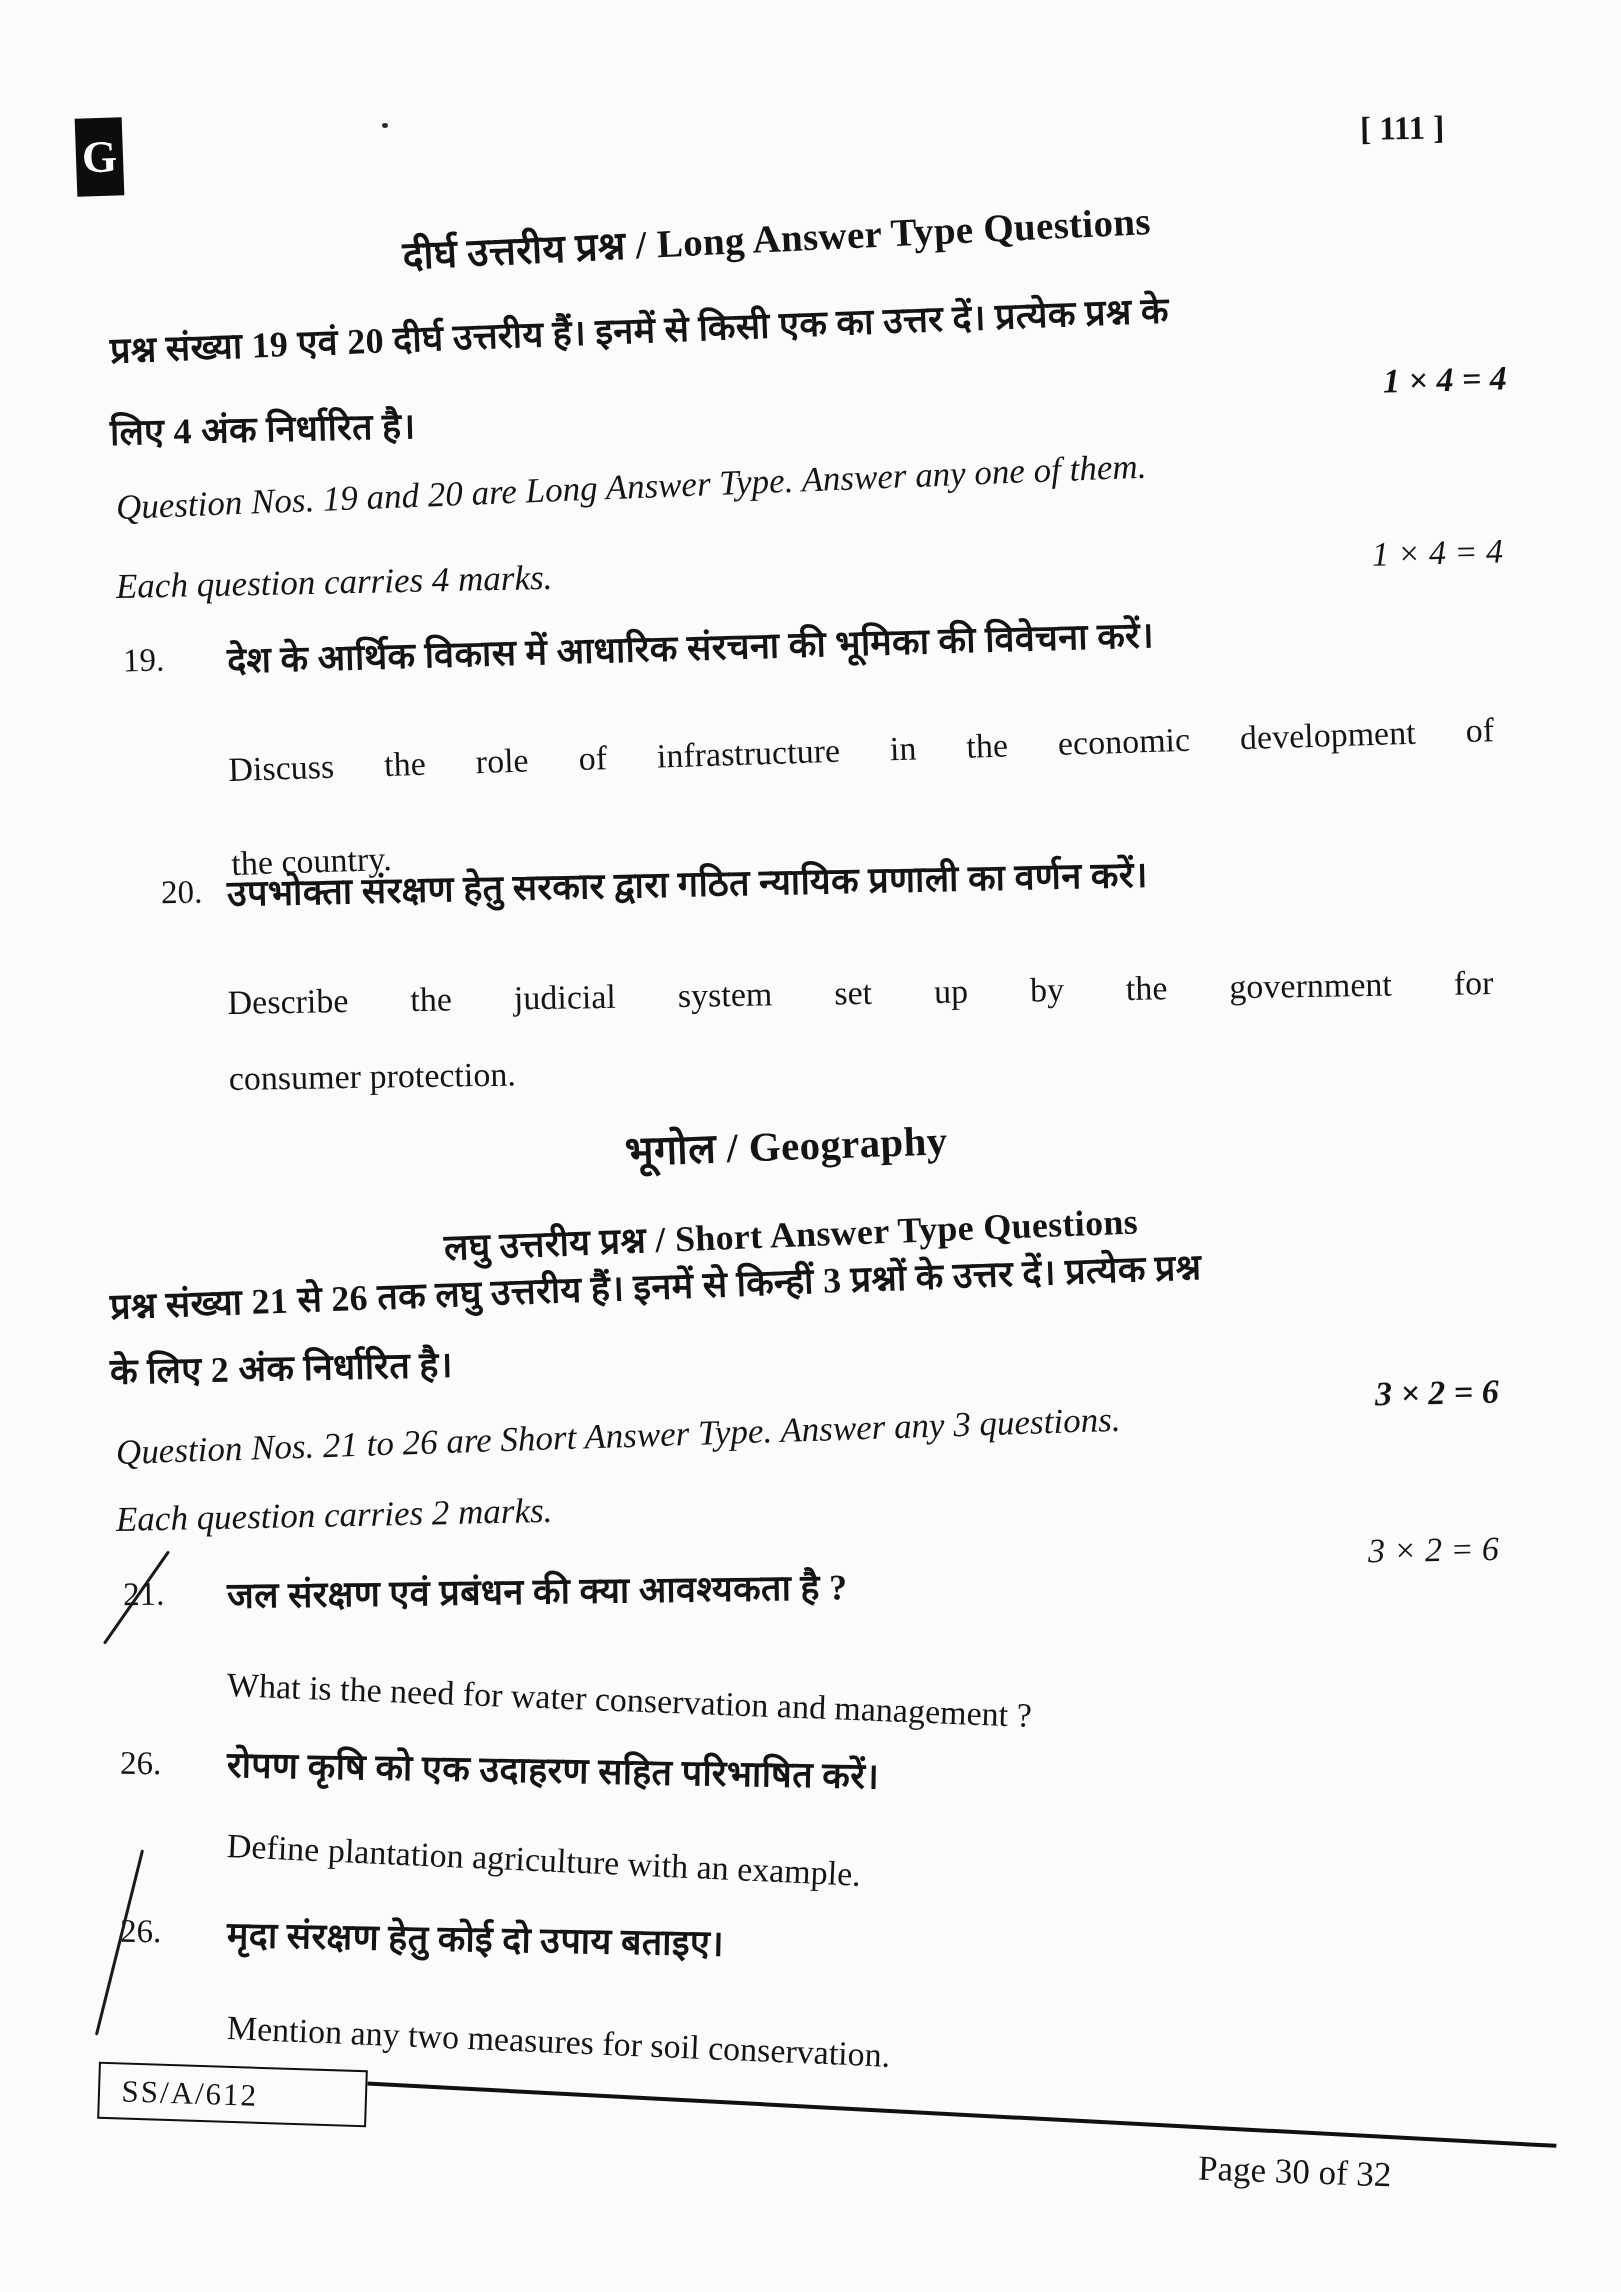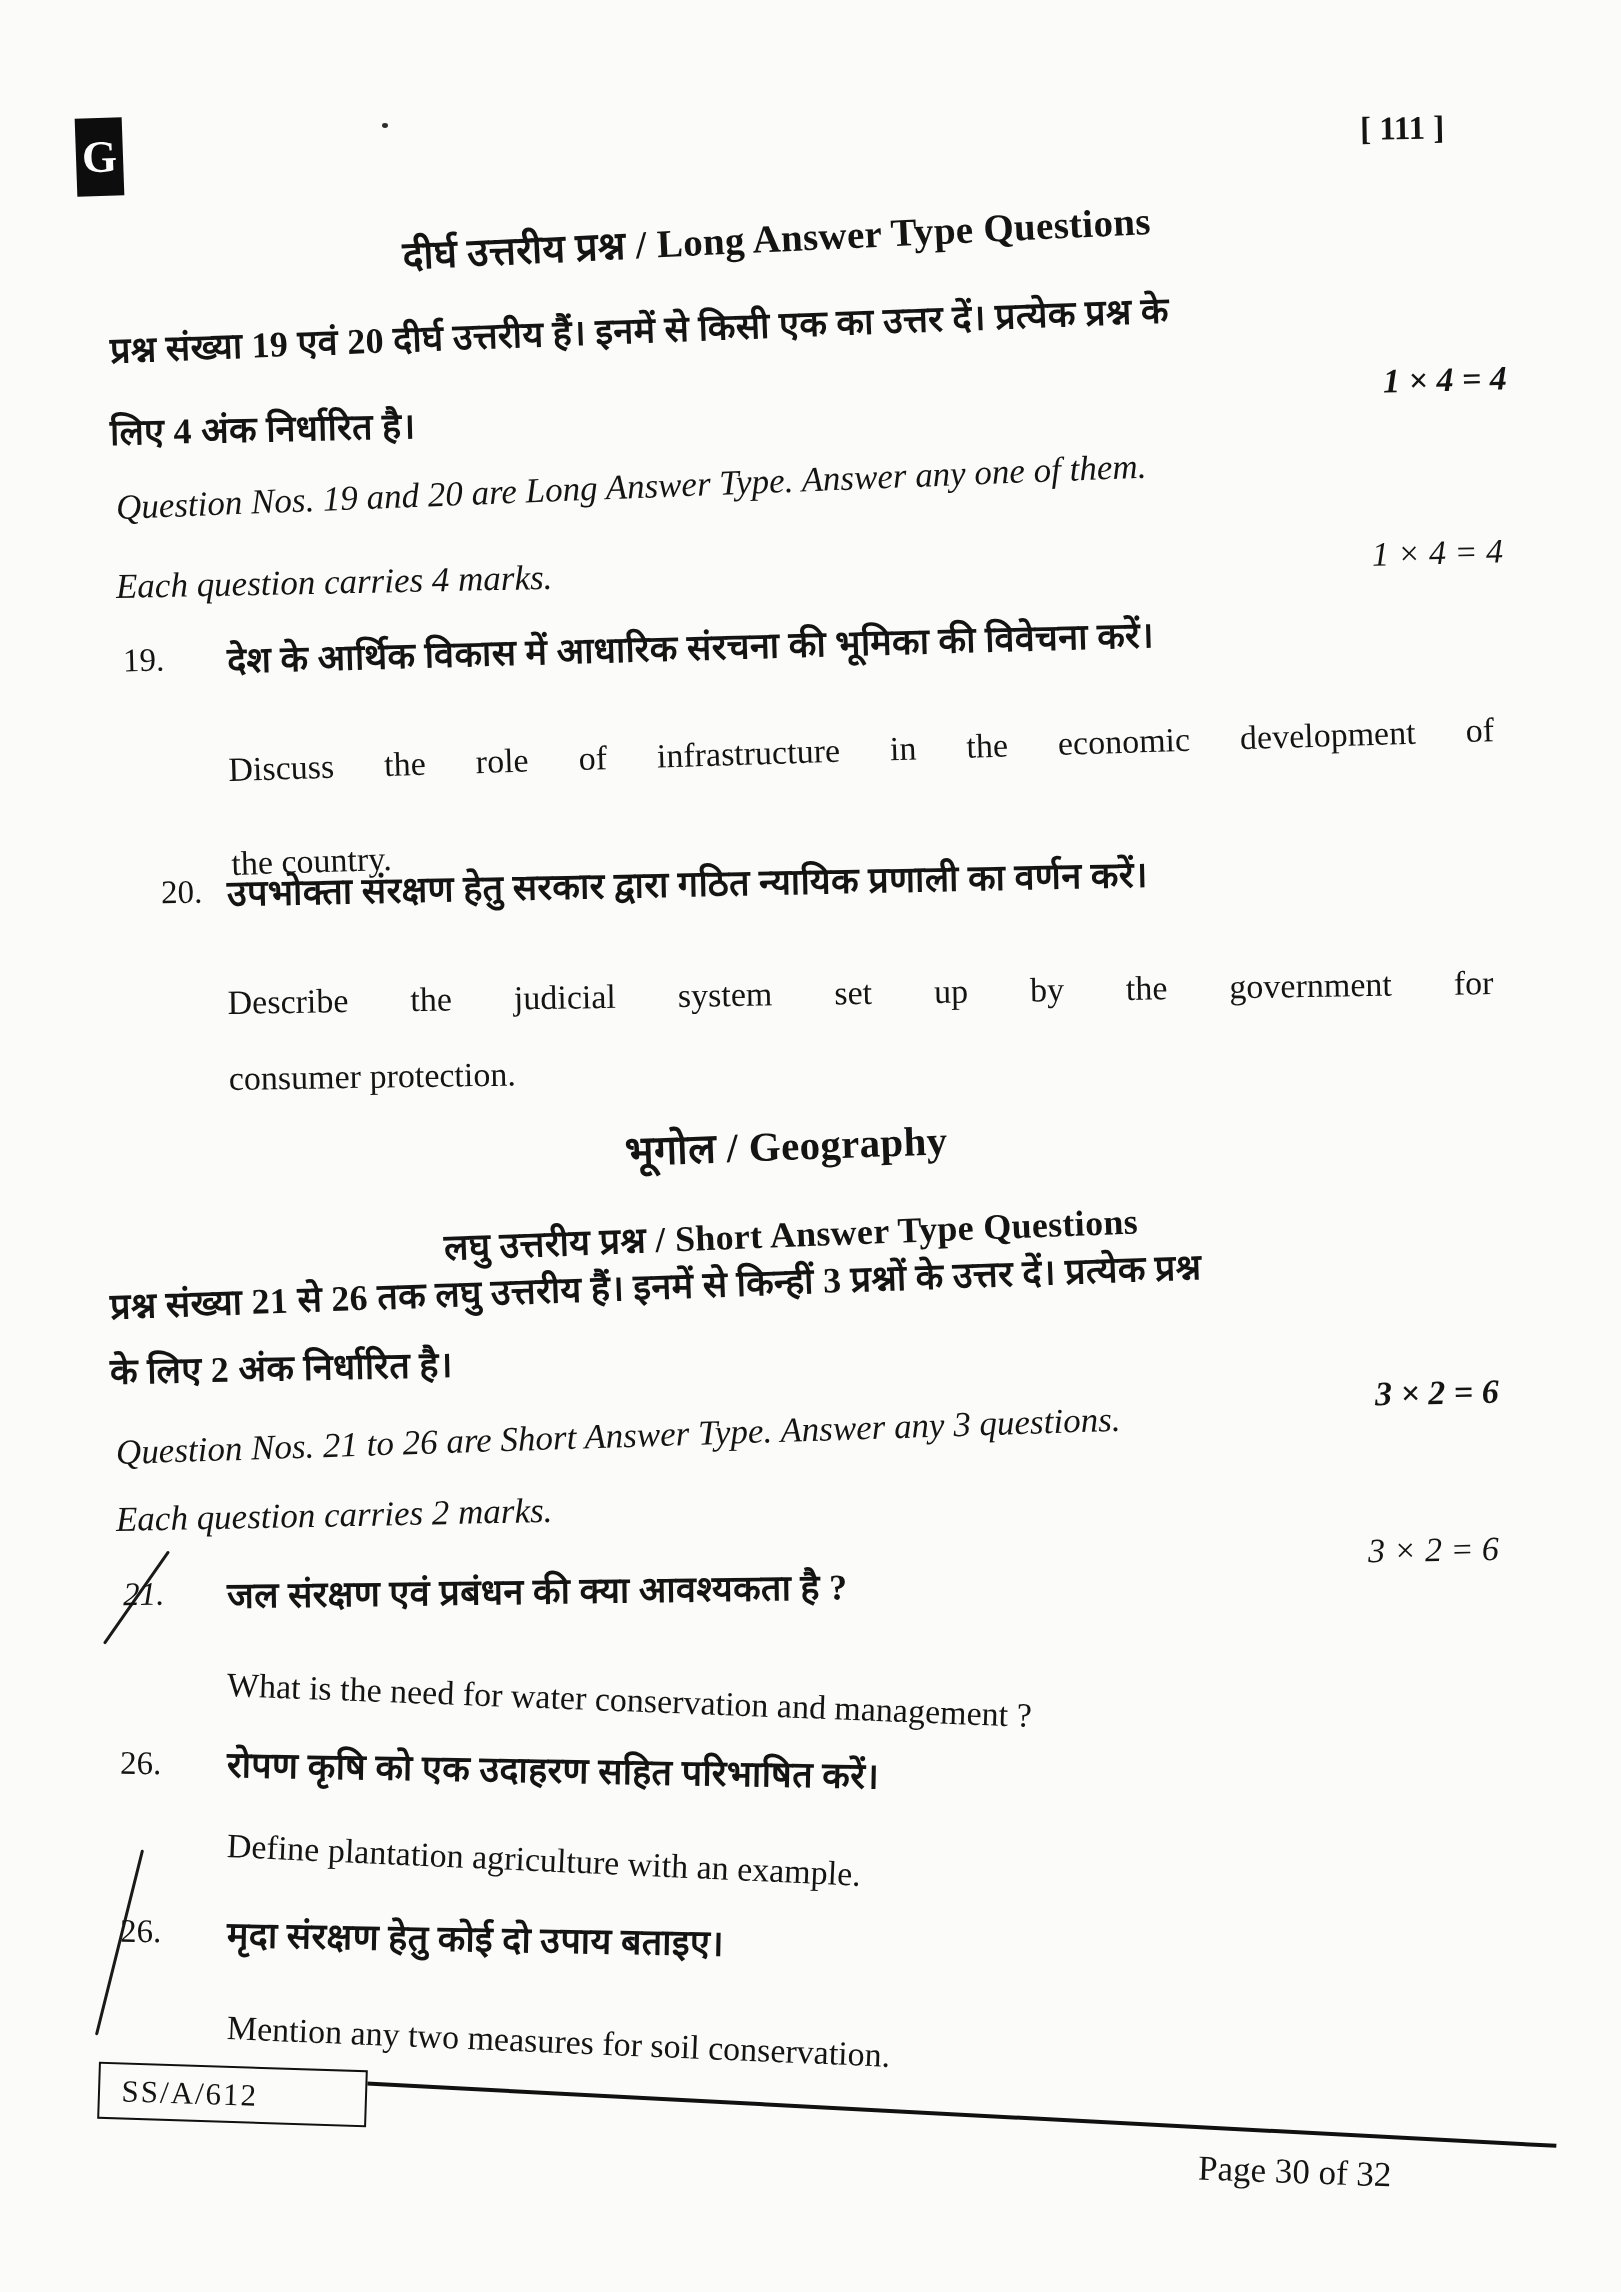--- a/index.html
+++ b/index.html
@@ -88,21 +88,21 @@
 
 <div class="abs hi instr-hi" style="left:110px;top:1281px;transform:rotate(-2.1deg);transform-origin:left center;">प्रश्न संख्या 21 से 26 तक लघु उत्तरीय हैं। इनमें से किन्हीं 3 प्रश्नों के उत्तर दें। प्रत्येक प्रश्न</div>
 <div class="abs hi instr-hi" style="left:110px;top:1346px;transform:rotate(-1.2deg);transform-origin:left center;">के लिए 2 अंक निर्धारित है।</div>
 <div class="abs marks bold" style="right:122px;top:1374px;transform:rotate(-1.2deg);">3 × 2 = 6</div>
 
 <div class="abs it instr-en" style="left:116px;top:1433px;transform:rotate(-1.9deg);transform-origin:left center;">Question Nos. 21 to 26 are Short Answer Type. Answer any 3 questions.</div>
 <div class="abs it instr-en" style="left:116px;top:1500px;transform:rotate(-1.2deg);transform-origin:left center;">Each question carries 2 marks.</div>
 <div class="abs marks" style="right:122px;top:1531px;transform:rotate(-1deg);">3 × 2 = 6</div>
 
 <div class="abs slash" style="left:135px;top:1541px;height:113px;transform:rotate(35deg);transform-origin:center;"></div>
-<div class="abs en q-no" style="left:123px;top:1576px;transform:rotate(-0.8deg);font-style:italic;">21.</div>
+<div class="abs en q-no" style="left:123px;top:1576px;transform:rotate(-0.8deg);">21.</div>
 <div class="abs hi q-hi" style="left:227px;top:1570px;transform:rotate(-0.8deg);transform-origin:left center;">जल संरक्षण एवं प्रबंधन की क्या आवश्यकता है ?</div>
 <div class="abs en q-en" style="left:227px;top:1666px;transform:rotate(2.2deg);transform-origin:left center;">What is the need for water conservation and management ?</div>
 
 <div class="abs en q-no" style="left:120px;top:1745px;transform:rotate(0.5deg);">26.</div>
 <div class="abs hi q-hi" style="left:227px;top:1739px;transform:rotate(1deg);transform-origin:left center;">रोपण कृषि को एक उदाहरण सहित परिभाषित करें।</div>
 <div class="abs en q-en" style="left:227px;top:1827px;transform:rotate(2.6deg);transform-origin:left center;">Define plantation agriculture with an example.</div>
 
 <div class="abs slash" style="left:118px;top:1847px;height:191px;transform:rotate(14deg);transform-origin:center;"></div>
 <div class="abs en q-no" style="left:120px;top:1913px;transform:rotate(0.5deg);">26.</div>
 <div class="abs hi q-hi" style="left:227px;top:1909px;transform:rotate(1deg);transform-origin:left center;">मृदा संरक्षण हेतु कोई दो उपाय बताइए।</div>

